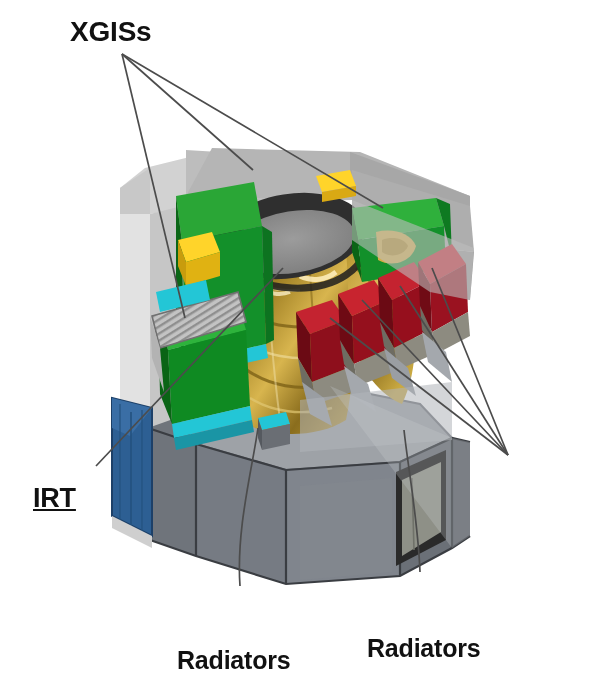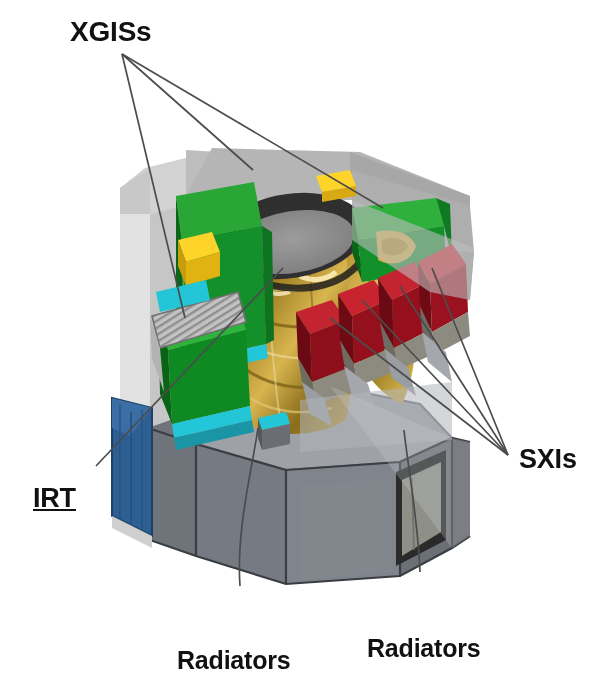--- a/index.html
+++ b/index.html
@@ -247,21 +247,20 @@
       <path d="M96,466 L283,268"></path>
 
       <path d="M240,586 C236,530 252,470 258,428"></path>
 
       <path d="M420,572 C418,520 408,468 404,430"></path>
     </g>
   </svg>
 
   <div class="callout" id="lbl-xgiss">XGISs</div>
 
-  <div class="callout" id="lbl-sxis">SXIs</div>
 
   <div class="callout" id="lbl-irt">IRT</div>
 
   <div class="callout" id="lbl-rad-xgis">
     <div>Radiators</div>
     
   </div>
 
   <div class="callout" id="lbl-rad-xsis">
     <div>Radiators</div>

